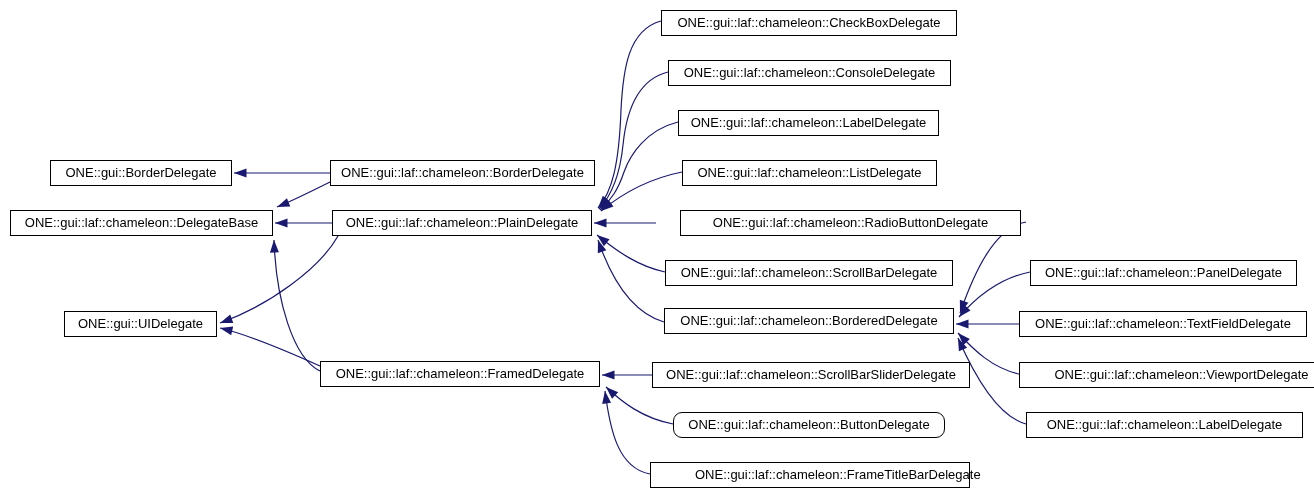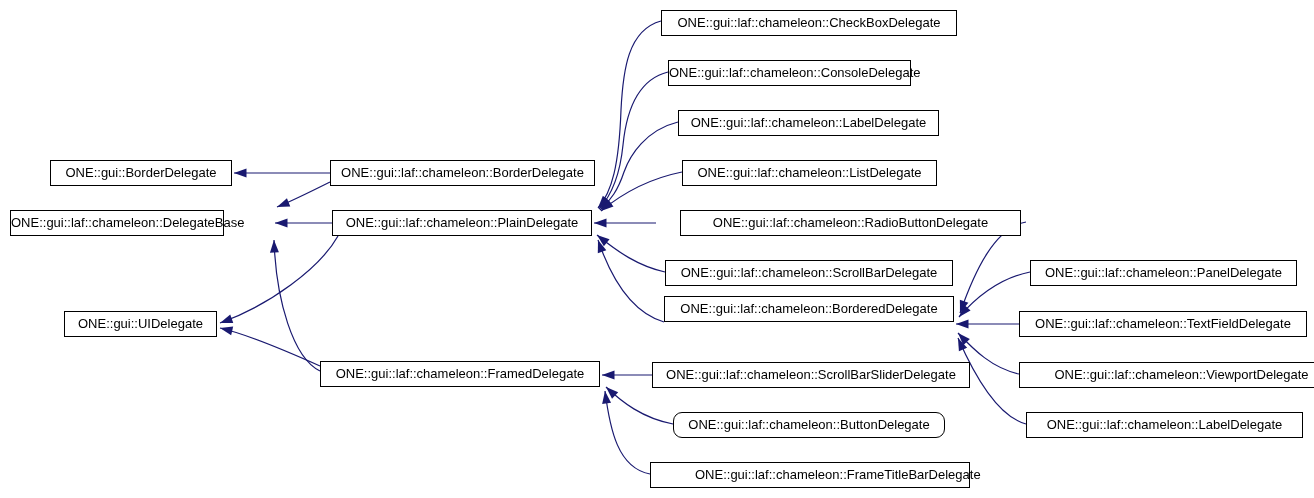--- a/index.html
+++ b/index.html
@@ -94,34 +94,34 @@
     <path class="edge" d="M1026,424 C996,416 972,370 958,338" marker-end="url(#arrowhead)"></path>
 
     <path class="edge" d="M652,375 L602,375" marker-end="url(#arrowhead)"></path>
 
     <path class="edge" d="M673,424 C642,418 622,402 606,387" marker-end="url(#arrowhead)"></path>
 
     <path class="edge" d="M650,474 C618,468 610,430 605,391" marker-end="url(#arrowhead)"></path>
   </svg>
 
   <div class="node" style="left:50px;  top:160px; width:182px;">ONE::gui::BorderDelegate</div>
-  <div class="node" style="left:10px;  top:210px; width:214px;">ONE::gui::laf::chameleon::DelegateBase</div>
+  <div class="node" style="left:10px;  top:210px; width:263px;">ONE::gui::laf::chameleon::DelegateBase</div>
   <div class="node" style="left:64px;  top:311px; width:153px;">ONE::gui::UIDelegate</div>
 
   <div class="node" style="left:330px; top:160px; width:265px;">ONE::gui::laf::chameleon::BorderDelegate</div>
   <div class="node" style="left:332px; top:210px; width:260px;">ONE::gui::laf::chameleon::PlainDelegate</div>
   <div class="node" style="left:320px; top:361px; width:280px;">ONE::gui::laf::chameleon::FramedDelegate</div>
 
   <div class="node" style="left:661px; top:10px;  width:296px;">ONE::gui::laf::chameleon::CheckBoxDelegate</div>
-  <div class="node" style="left:668px; top:60px;  width:243px;">ONE::gui::laf::chameleon::ConsoleDelegate</div>
+  <div class="node" style="left:668px; top:60px;  width:283px;">ONE::gui::laf::chameleon::ConsoleDelegate</div>
   <div class="node" style="left:678px; top:110px; width:261px;">ONE::gui::laf::chameleon::LabelDelegate</div>
   <div class="node" style="left:682px; top:160px; width:255px;">ONE::gui::laf::chameleon::ListDelegate</div>
   <div class="node" style="left:656px; top:210px; width:341px;margin-left:24px;">ONE::gui::laf::chameleon::RadioButtonDelegate</div>
   <div class="node" style="left:665px; top:260px; width:288px;">ONE::gui::laf::chameleon::ScrollBarDelegate</div>
-  <div class="node" style="left:664px; top:296px; width:290px;">ONE::gui::laf::chameleon::BorderedDelegate</div>
+  <div class="node" style="left:664px; top:308px; width:290px;">ONE::gui::laf::chameleon::BorderedDelegate</div>
   <div class="node" style="left:652px; top:362px; width:318px;">ONE::gui::laf::chameleon::ScrollBarSliderDelegate</div>
   <div class="node" style="left:673px; top:412px; width:272px;border-radius:9px;">ONE::gui::laf::chameleon::ButtonDelegate</div>
   <div class="node" style="left:650px; top:462px; width:320px;padding-left:44px;">ONE::gui::laf::chameleon::FrameTitleBarDelegate</div>
 
   <div class="node" style="left:1019px;top:311px; width:288px;">ONE::gui::laf::chameleon::TextFieldDelegate</div>
   <div class="node" style="left:1030px;top:260px; width:267px;">ONE::gui::laf::chameleon::PanelDelegate</div>
   <div class="node" style="left:1019px;top:362px; width:325px;">ONE::gui::laf::chameleon::ViewportDelegate</div>
   <div class="node" style="left:1026px;top:412px; width:277px;">ONE::gui::laf::chameleon::LabelDelegate</div>
 
 </div>

